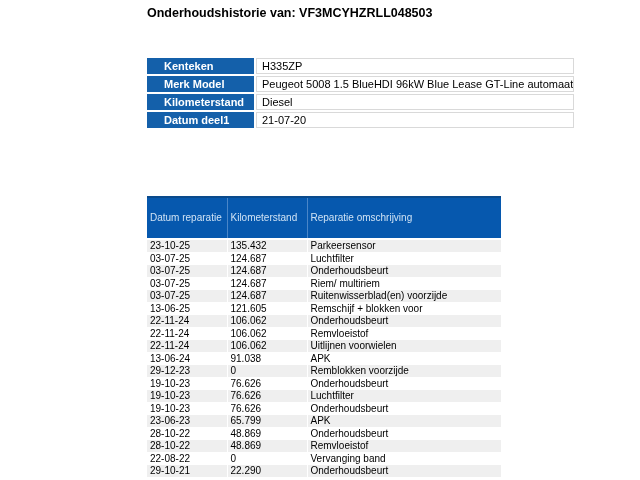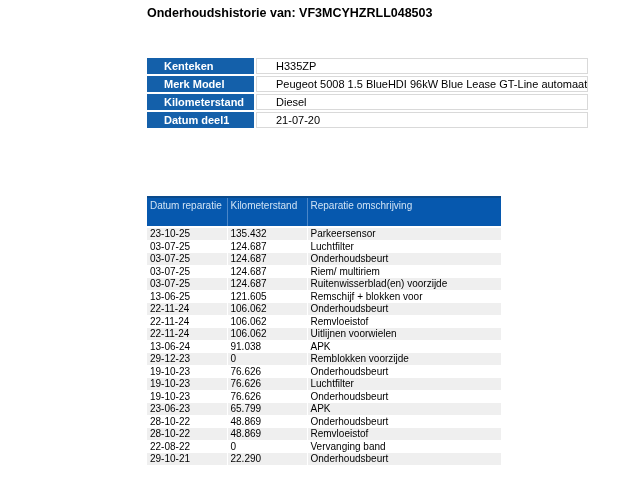--- a/index.html
+++ b/index.html
@@ -46,41 +46,41 @@
   table.vehicle-info td.vi-label {
     width: 90px;
     background: var(--label-blue, #1460aa);
     color: var(--label-text, #ffffff);
     font-weight: bold;
     padding-left: 17px;
   }
   table.vehicle-info td.vi-value {
     width: 254px;
     border: 1px solid var(--cell-border, #d9d9d9);
-    padding-left: 19px;
+    padding-left: 5px;
     background: #ffffff;
     color: #000000;
   }
   
   table.history {
     position: absolute;
     left: 147px;
     top: 196px;
     border-collapse: collapse;
     table-layout: fixed;
   }
   table.history th {
     background: var(--header-blue, #0658ae);
     color: var(--header-text, #cfe2f4);
     font-size: 10px;
     font-weight: normal;
     text-align: left;
     vertical-align: top;
     height: 26px;
-    padding: 2px 0 0 3px;
+    padding: 14px 0 0 3px;
     border-top: 2px solid var(--header-top-border, #0a4a8c);
     border-bottom: 2px solid #ffffff;
     border-right: 1px solid #4a86c8;
     white-space: nowrap;
     overflow: hidden;
     margin-left: 34px;
   }
   table.history th:last-child { border-right: none; }
   table.history col.c-date { width: 80px; }
   table.history col.c-km   { width: 80px; }

